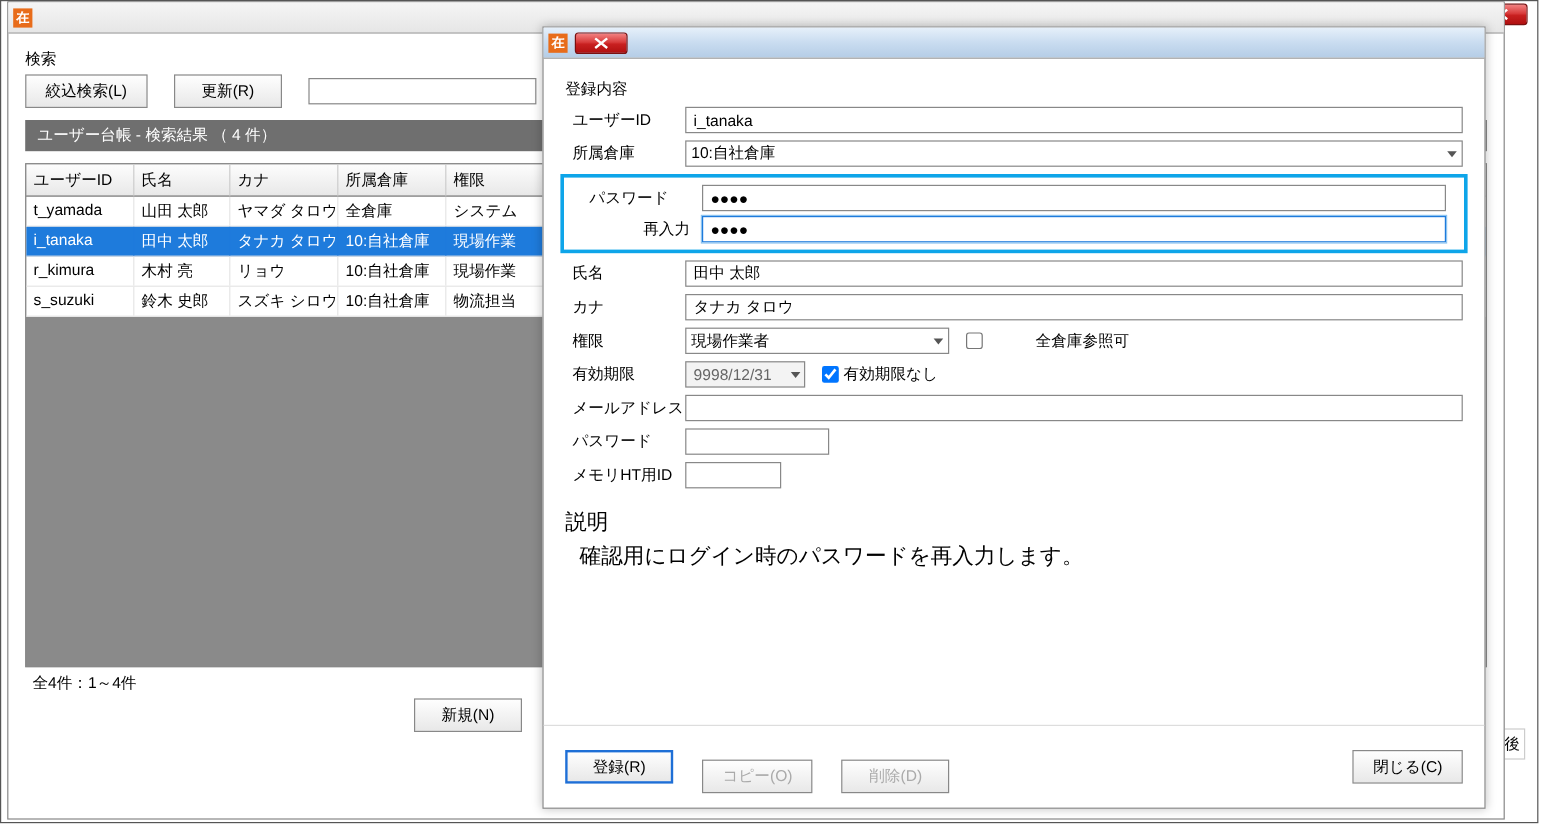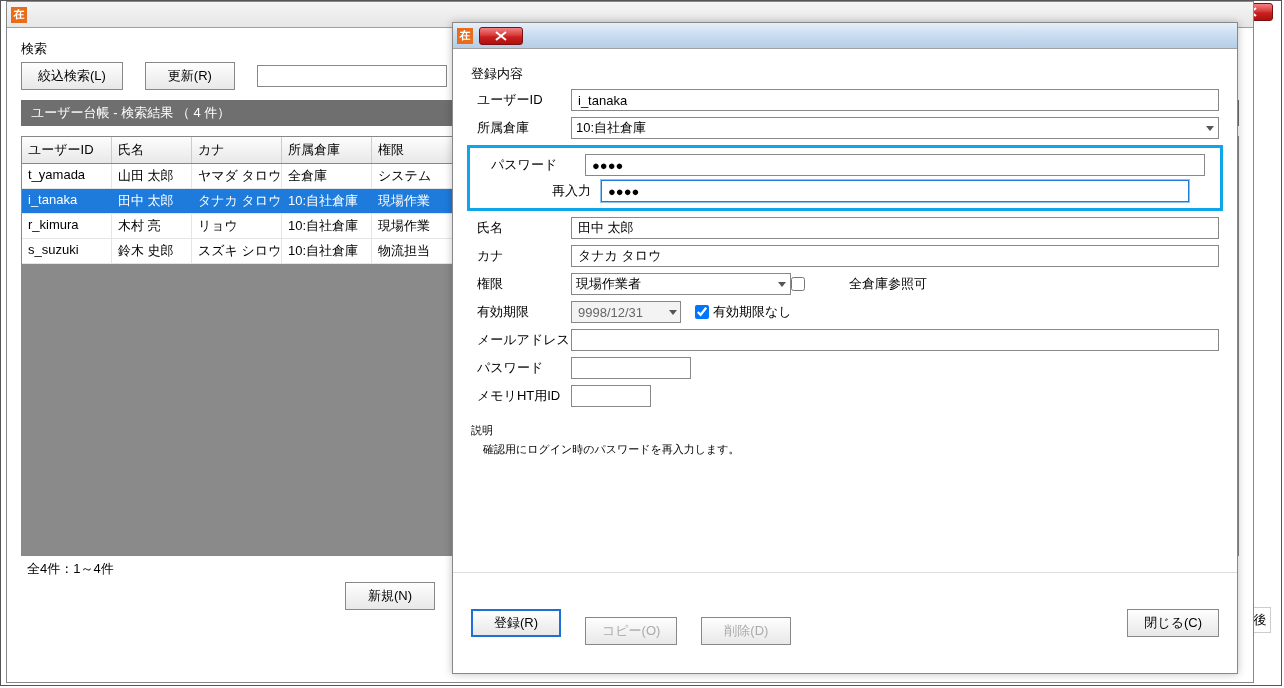--- a/index.html
+++ b/index.html
@@ -54,21 +54,21 @@
 .text-input.ro { background:#f3f3f3; color:#666; }
 .select-input {
   font-size:13px; height:22px; border:1px solid #888; background:#fff; padding:1px 4px;
   display:flex; align-items:center; justify-content:space-between;
 }
 .chk { display:inline-flex; align-items:center; font-size:13px; gap:4px; }
 .chk input { width:14px; height:14px; }
 
 .highlight-box { border:3px solid #0ea5e9; padding:2px 15px; }
 
-.desc-block { font-size:11px; margin-top:16px; }
+.desc-block { font-size:18px; margin-top:16px; }
 .desc-text { padding:4px 0 0 12px; }
 
 .dialog-shadow { box-shadow:0 0 8px rgba(0,0,0,.25); }
 
 .status-line { font-size:13px; padding:4px 6px; }
 
 .caret-down { width:0;height:0;border-left:4px solid transparent;border-right:4px solid transparent;border-top:5px solid #555; }
 </style>
 </head>
 <body>
@@ -166,49 +166,49 @@
         <span>10:自社倉庫</span>
         <span class="caret-down"></span>
       </div>
     </div>
 
     <div class="highlight-box" style="margin:2px -4px;">
       <div class="form-row" style="margin:4px 0;">
         <div class="form-label">パスワード</div>
         <input class="text-input" style="flex: 1 1 0%;" value="●●●●">
       </div>
-      <div class="form-row" style="margin:4px 16px;">
+      <div class="form-row" style="margin:4px 0;">
         <div class="form-label right">再入力</div>
         <input class="text-input" style="flex: 1 1 0%; border: 1px solid rgb(30, 123, 220); outline: rgb(140, 195, 240) solid 1px;" value="●●●●">
       </div>
     </div>
 
     <div class="form-row">
       <div class="form-label">氏名</div>
       <input class="text-input" style="flex: 1 1 0%;" value="田中 太郎">
     </div>
     <div class="form-row">
       <div class="form-label">カナ</div>
       <input class="text-input" style="flex: 1 1 0%;" value="タナカ タロウ">
     </div>
     <div class="form-row">
       <div class="form-label">権限</div>
       <div class="select-input" style="width:220px;">
         <span>現場作業者</span>
         <span class="caret-down"></span>
       </div>
-      <label class="chk" style="gap:44px;">
+      <label class="chk" style="margin-left:14px;gap:44px;">
         <input type="checkbox" style="">
         <span>全倉庫参照可</span>
       </label>
     </div>
     <div class="form-row">
       <div class="form-label">有効期限</div>
       <div style="display:flex; align-items:center; gap:4px;">
-        <input class="text-input ro" style="width: 110px;" readonly="" value="9998/12/31">
+        <input class="text-input ro" style="width: 100px;" readonly="" value="9998/12/31">
         <span class="caret-down" style="margin-left:-16px; margin-right:10px;"></span>
       </div>
       <label class="chk" style="margin-left:8px;">
         <input type="checkbox" checked="" style="">
         <span>有効期限なし</span>
       </label>
     </div>
     <div class="form-row">
       <div class="form-label">メールアドレス</div>
       <input class="text-input" style="flex: 1 1 0%;" value="">
@@ -221,20 +221,20 @@
       <div class="form-label">メモリHT用ID</div>
       <input class="text-input" style="width: 80px;" value="">
     </div>
 
     <div class="desc-block">
       <div>説明</div>
       <div class="desc-text">確認用にログイン時のパスワードを再入力します。</div>
     </div>
   </div>
 
-  <div style="position:absolute; left:0; right:0; bottom:0; padding:28px 18px; border-top:1px solid #ddd; display:flex; gap:24px; align-items:center;">
+  <div style="position:absolute; left:0; right:0; bottom:0; padding:12px 18px; border-top:1px solid #ddd; display:flex; gap:24px; align-items:center;">
     <button class="btn primary">登録(R)</button>
     <button class="btn disabled">コピー(O)</button>
     <button class="btn disabled">削除(D)</button>
     <div style="flex:1;"></div>
     <button class="btn">閉じる(C)</button>
   </div>
 </div>
 
 </body></html>

